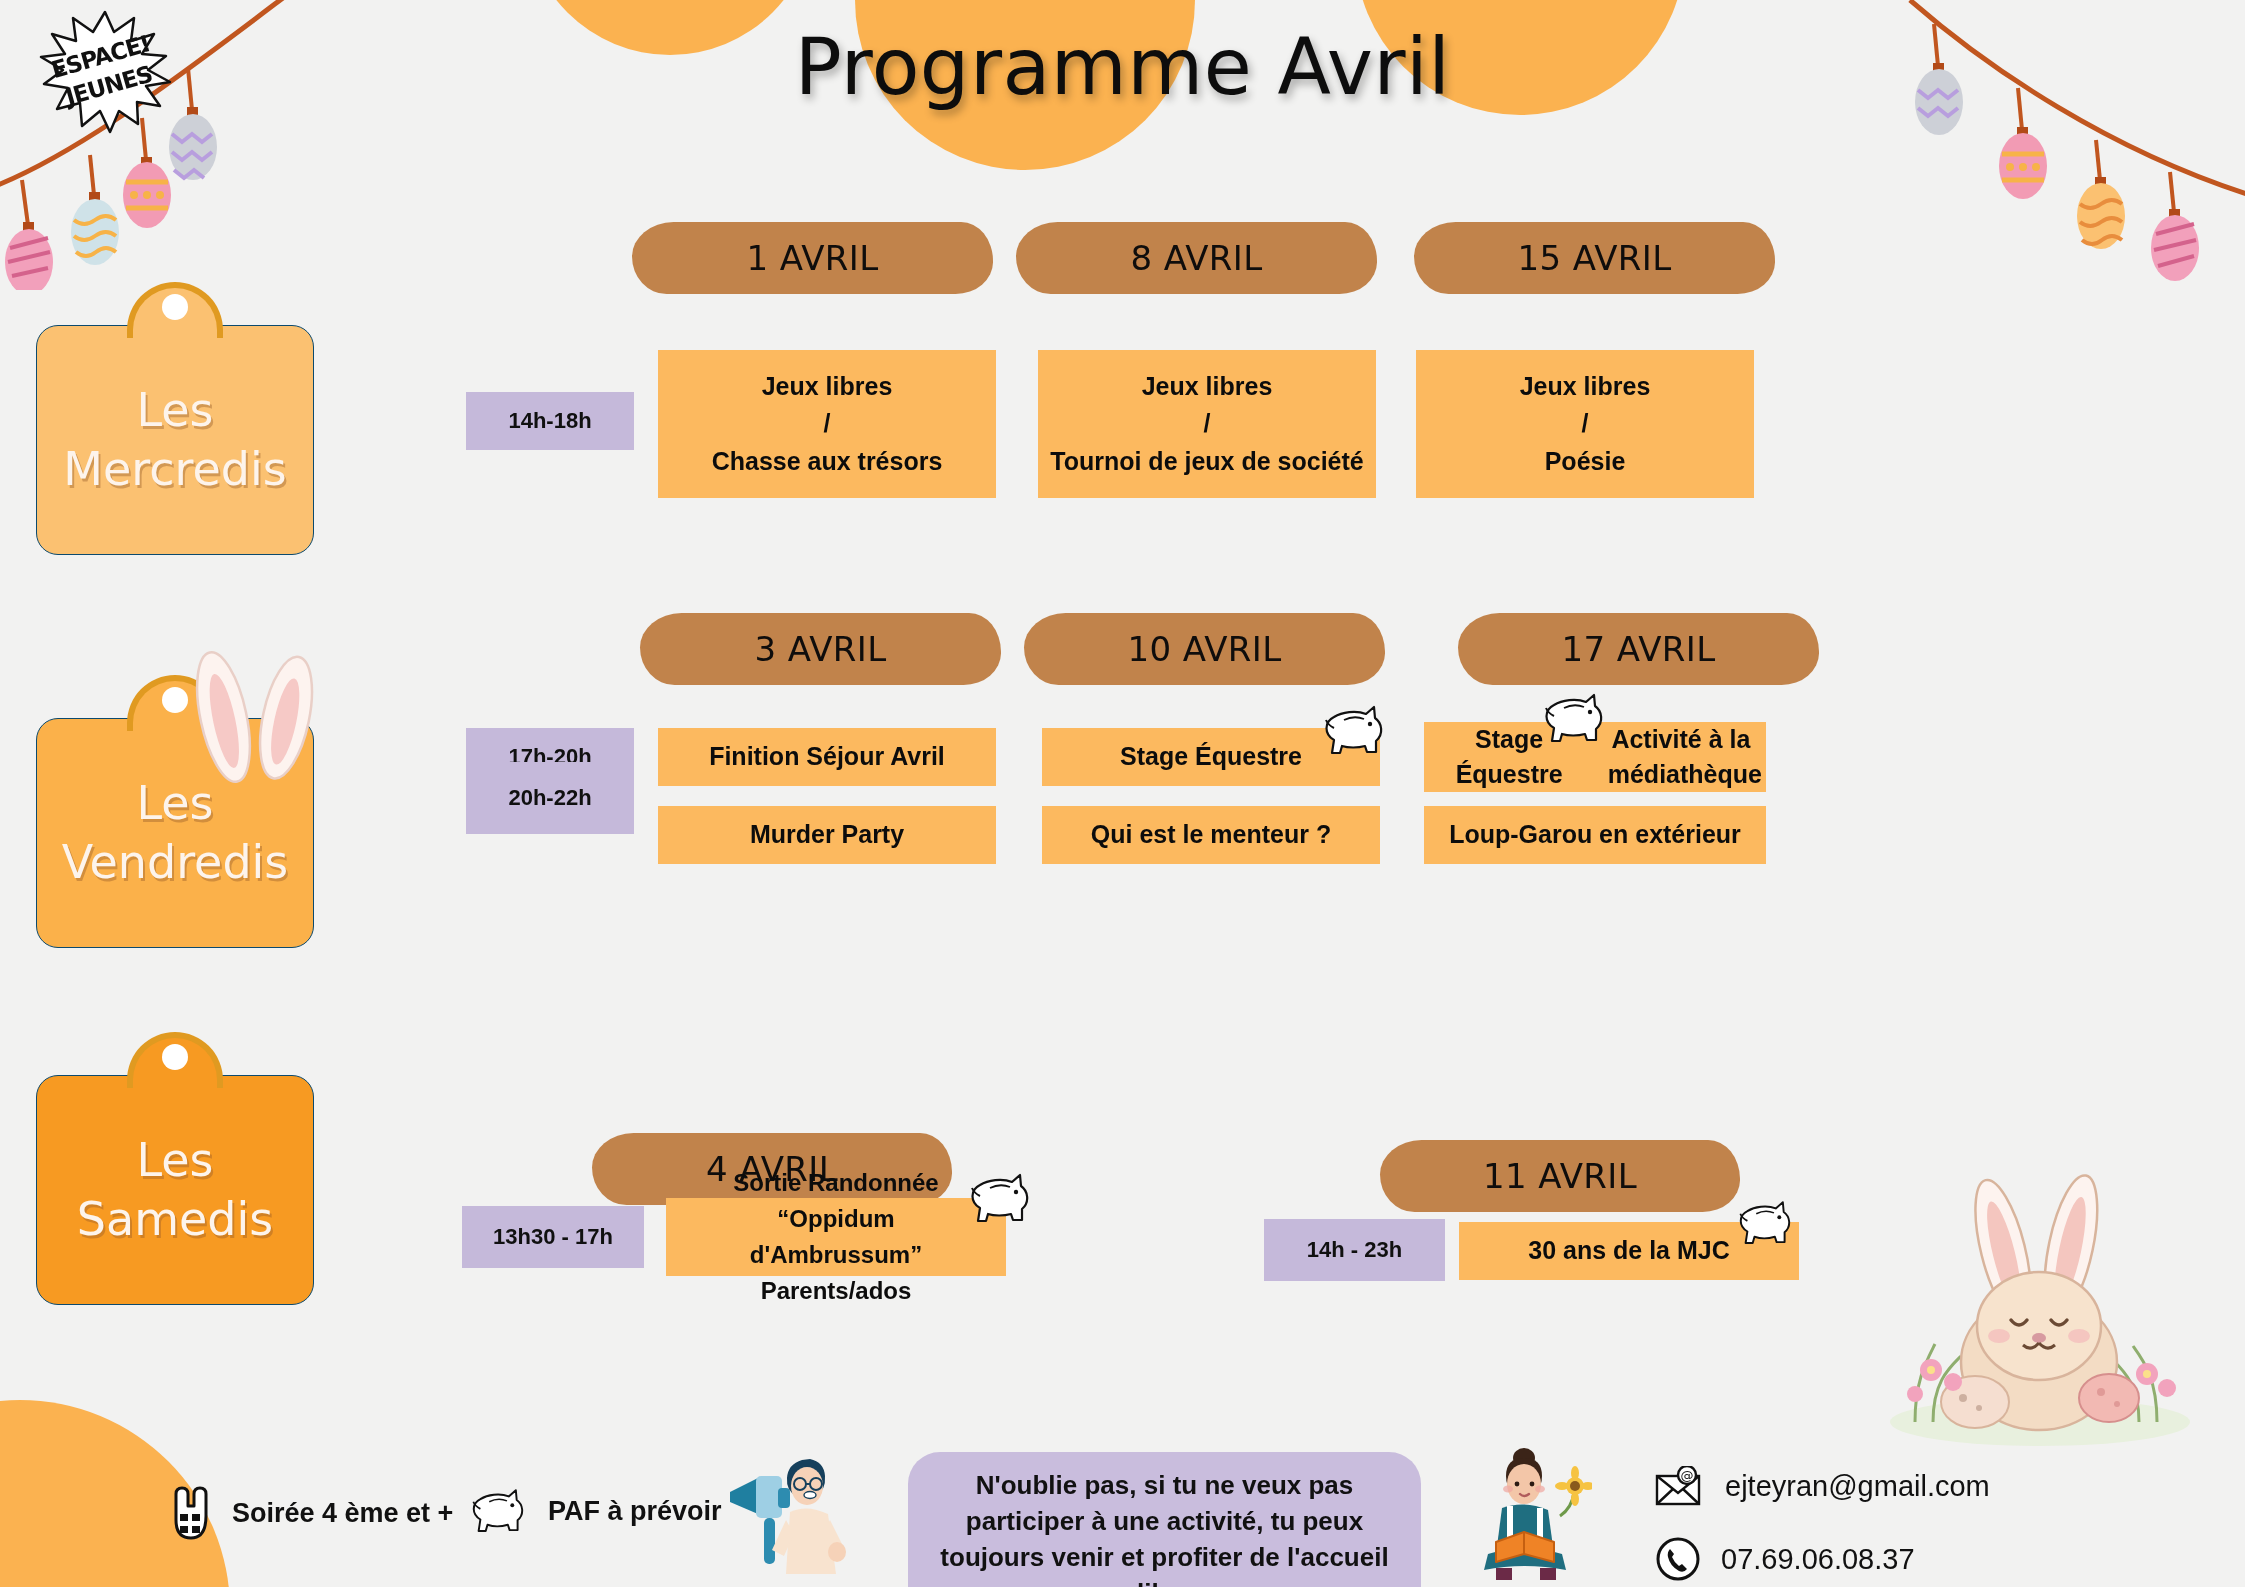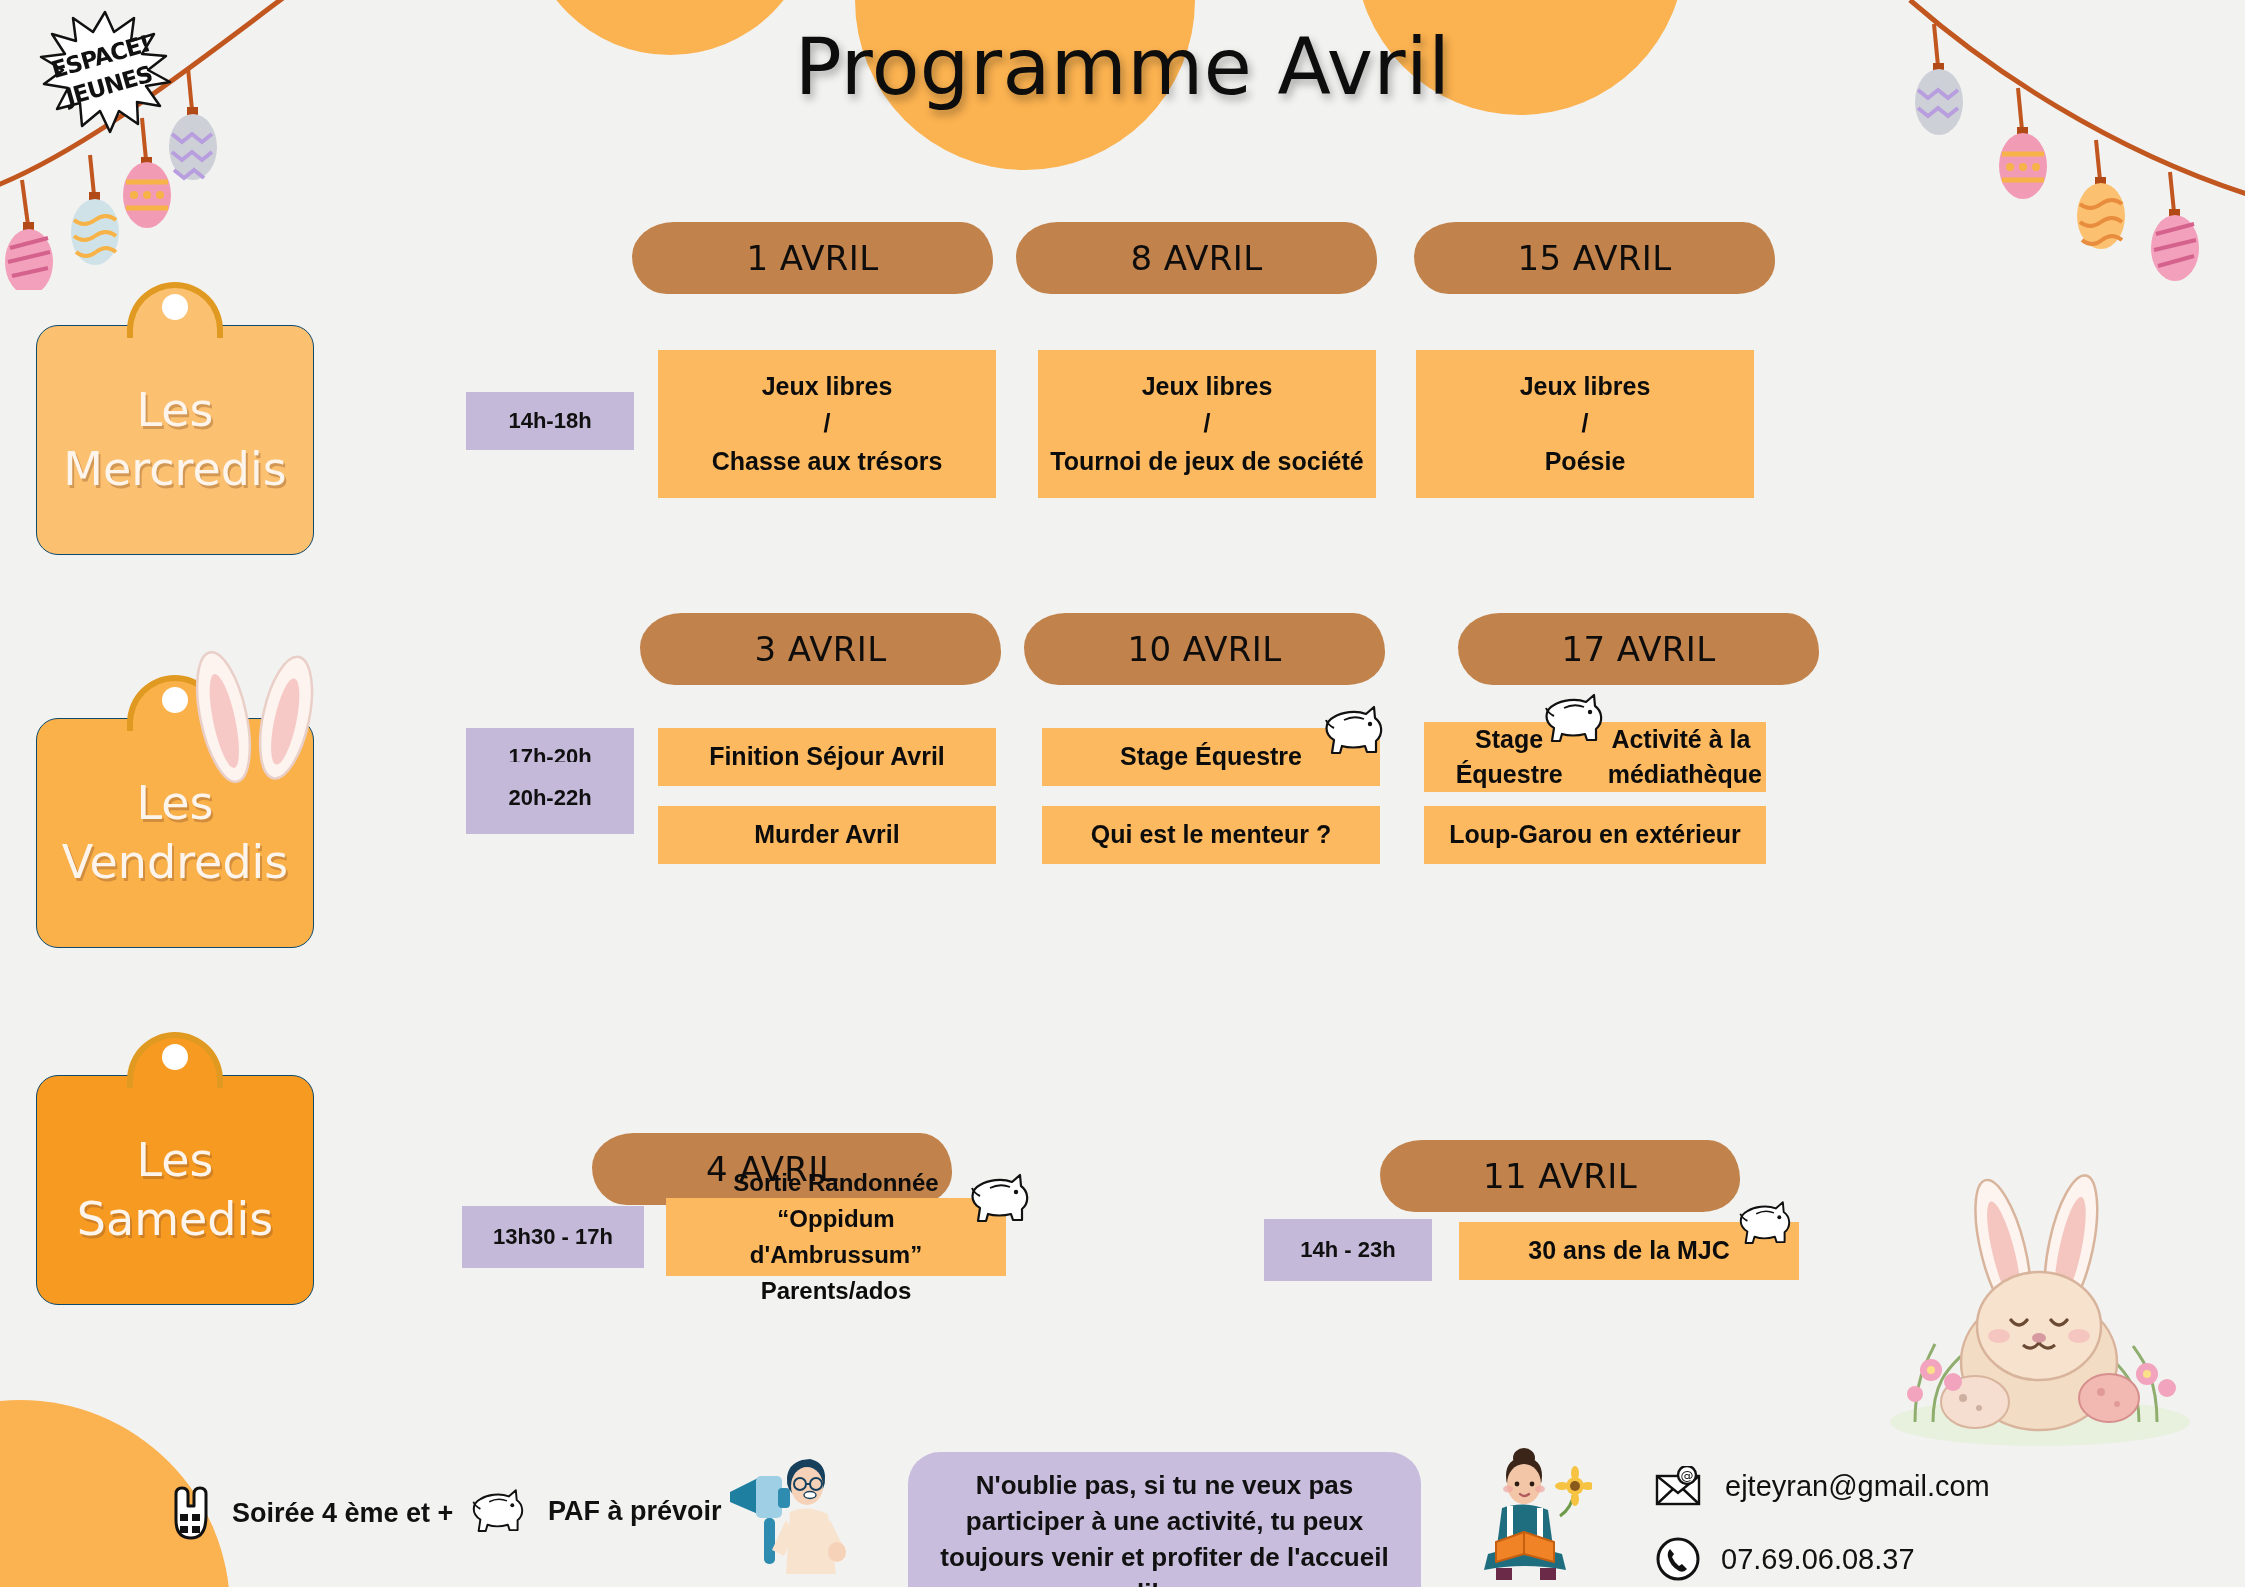--- a/index.html
+++ b/index.html
@@ -328,21 +328,21 @@
   </div>
   <div class="cell" style="left:1042px; top:728px; width:338px; height:58px;">
     <span class="ln">Stage Équestre</span>
   </div>
   <div class="cell cell-split" style="left:1424px; top:722px; width:342px; height:70px;">
     <span class="half">Stage Équestre</span>
     <span class="half">Activité à la médiathèque</span>
   </div>
 
   <div class="cell" style="left:658px; top:806px; width:338px; height:58px;">
-    <span class="ln">Murder Avril</span>
+    <span class="ln">Murder Party</span>
   </div>
   <div class="cell" style="left:1042px; top:806px; width:338px; height:58px;">
     <span class="ln">Qui est le menteur ?</span>
   </div>
   <div class="cell" style="left:1424px; top:806px; width:342px; height:58px;">
     <span class="ln">Loup-Garou en extérieur</span>
   </div>
 
   <svg class="piggy" style="left:1320px; top:700px; width:70px; height:62px;" viewBox="0 0 70 62">
     <path d="M14 40 C4 34,4 22,14 17 C22 12,36 10,46 14 L54 7 L55 18 C62 23,64 34,56 41 L56 52 L47 52 L45 46 C38 48,28 48,22 46 L20 53 L12 53 Z" fill="#fff" stroke="#111" stroke-width="2.2" stroke-linejoin="round"></path>
@@ -374,21 +374,21 @@
     <div class="dlabel">
       <span>Les</span><br>
       <span>Samedis</span>
     </div>
   </div>
 
   <div class="datepill" style="left:592px; top:1093px; width:360px;">4 AVRIL</div>
   <div class="datepill" style="left:1380px; top:1100px; width:360px;">11 AVRIL</div>
 
   <div class="timechip" style="left:462px; top:1206px; width:182px; height:62px;">13h30 - 17h</div>
-  <div class="timechip" style="left:1264px; top:1219px; width:168px; height:62px;">14h - 23h</div>
+  <div class="timechip" style="left:1264px; top:1219px; width:181px; height:62px;">14h - 23h</div>
 
   <div class="cell" style="left:666px; top:1198px; width:340px; height:78px; font-size:24px;">
     <span class="ln">Sortie Randonnée “Oppidum</span>
     <span class="ln">d'Ambrussum” Parents/ados</span>
   </div>
   <div class="cell" style="left:1459px; top:1222px; width:340px; height:58px;">
     <span class="ln">30 ans de la MJC</span>
   </div>
 
   <svg class="piggy" style="left:966px; top:1168px; width:70px; height:62px;" viewBox="0 0 70 62">

